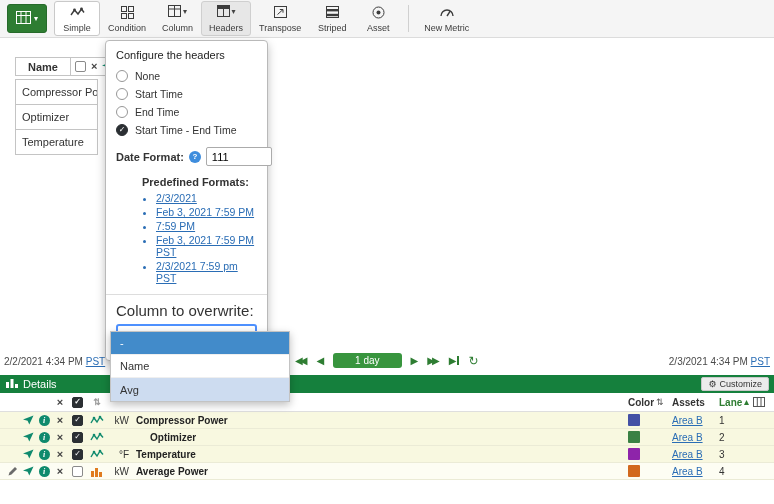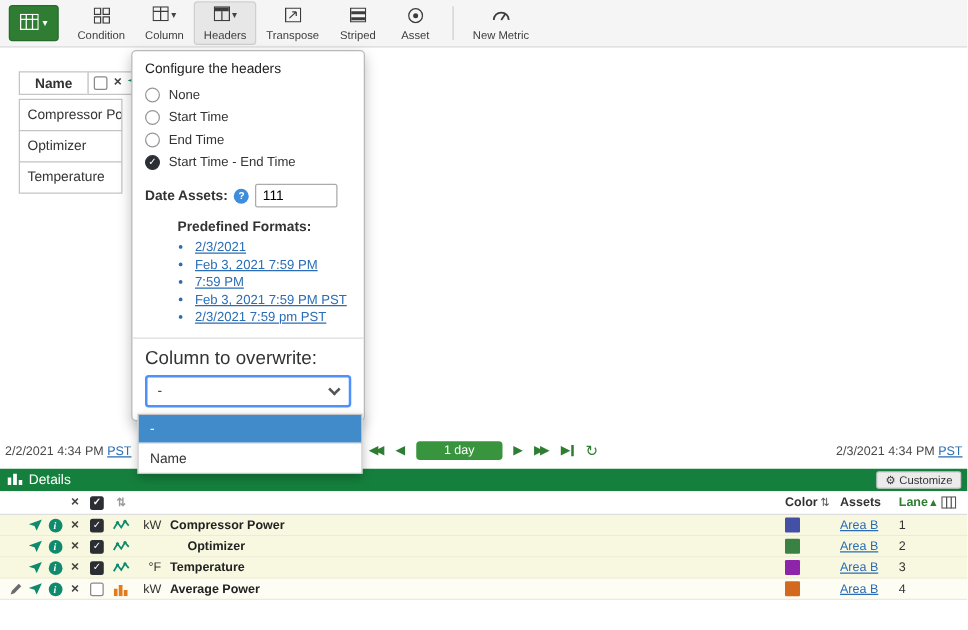--- a/index.html
+++ b/index.html
@@ -53,21 +53,21 @@
   .p-ctrl { width:56px; height:19px; margin-left:-1px; gap:5px; padding:0 4px; }
   .p-rows { margin-top:4px; }
   .p-row {
     width:83px; height:26px; border:1px solid #c4c4c4; background:#fff;
     display:flex; align-items:center; padding:0 6px; font-size:11px; margin-top:-1px;
     white-space:nowrap; overflow:hidden;
   }
 
   
   .popup {
-    position:absolute; left:105px; top:40px; width:187px; background:#fff;
+    position:absolute; left:105px; top:40px; width:163px; background:#fff;
     border:1px solid #b9b9b9; border-radius:4px; box-shadow:0 4px 10px rgba(0,0,0,.25);
     z-index:20; padding:8px 10px 10px; font-size:11px;
   }
   .popup-title { color:#222; margin-bottom:9px; }
   .radio-row { display:flex; align-items:center; gap:7px; margin:6px 0; cursor:pointer; }
   .radio {
     width:12px; height:12px; border:1px solid #979797; border-radius:50%; background:#fff;
     flex:none; display:flex; align-items:center; justify-content:center;
     font-size:8px; color:transparent; line-height:1;
   }
@@ -170,20 +170,30 @@
     <div class="green-btn">
       <span><svg width="15" height="13">
             <rect x="0.5" y="0.5" width="14" height="12" fill="none" stroke="#fff"></rect>
             <line x1="0.5" y1="4.5" x2="14.5" y2="4.5" stroke="#fff"></line>
             <line x1="5" y1="0.5" x2="5" y2="12.5" stroke="#fff"></line>
             <line x1="10" y1="0.5" x2="10" y2="12.5" stroke="#fff"></line>
           </svg></span>
       <span class="caret">▾</span>
     </div>
 
+    <div class="tool-btn active">
+      <span class="icn-row">
+          <svg width="15" height="11" viewBox="0 0 15 11">
+            <polyline points="1,8 4.5,3 8,7 11.5,2 14,5.5" fill="none" stroke="#3c3c3c" stroke-width="1.4"></polyline>
+            <circle cx="4.5" cy="3" r="1.4" fill="#3c3c3c"></circle>
+            <circle cx="11.5" cy="2" r="1.4" fill="#3c3c3c"></circle>
+          </svg>
+        </span>
+      <span class="lbl">Simple</span>
+    </div>
 
     <div class="tool-btn">
       <span class="icn-row">
           <svg width="13" height="13">
             <rect x="0.5" y="0.5" width="5" height="5" fill="none" stroke="#3c3c3c"></rect>
             <rect x="7.5" y="0.5" width="5" height="5" fill="none" stroke="#3c3c3c"></rect>
             <rect x="0.5" y="7.5" width="5" height="5" fill="none" stroke="#3c3c3c"></rect>
             <rect x="7.5" y="7.5" width="5" height="5" fill="none" stroke="#3c3c3c"></rect>
           </svg>
         </span>
@@ -290,21 +300,21 @@
     <div class="radio-row">
       <span class="radio"></span>
       <span class="radio-lbl">End Time</span>
     </div>
     <div class="radio-row">
       <span class="radio sel">✓</span>
       <span class="radio-lbl">Start Time - End Time</span>
     </div>
 
     <div class="df-row">
-      <span class="df-lbl">Date Assets:</span>
+      <span class="df-lbl">Date Format:</span>
       <span class="help">?</span>
       <input class="df-input" type="text" value="111" style="">
     </div>
 
     <div class="pf">
       <div class="pf-lbl">Predefined Formats:</div>
       <ul>
         <li><a class="link">2/3/2021</a></li>
         <li><a class="link">Feb 3, 2021 7:59 PM</a></li>
         <li><a class="link">7:59 PM</a></li>
@@ -318,20 +328,21 @@
       <div class="select">
         <span>-</span>
         <span class="chev"></span>
       </div>
     </div>
   </div>
 
   <div class="dropdown">
     <div class="dd-item selected">-</div>
     <div class="dd-item">Name</div>
+    <div class="dd-item hovered">Avg</div>
   </div>
 
   <div class="timeline">
     <div class="tl-date left">
       <span>2/2/2021 4:34 PM</span>
       <a class="link">PST</a>
     </div>
     <div class="tl-nav">
       <span class="nav-btn dbl">
           <span>◀</span>

